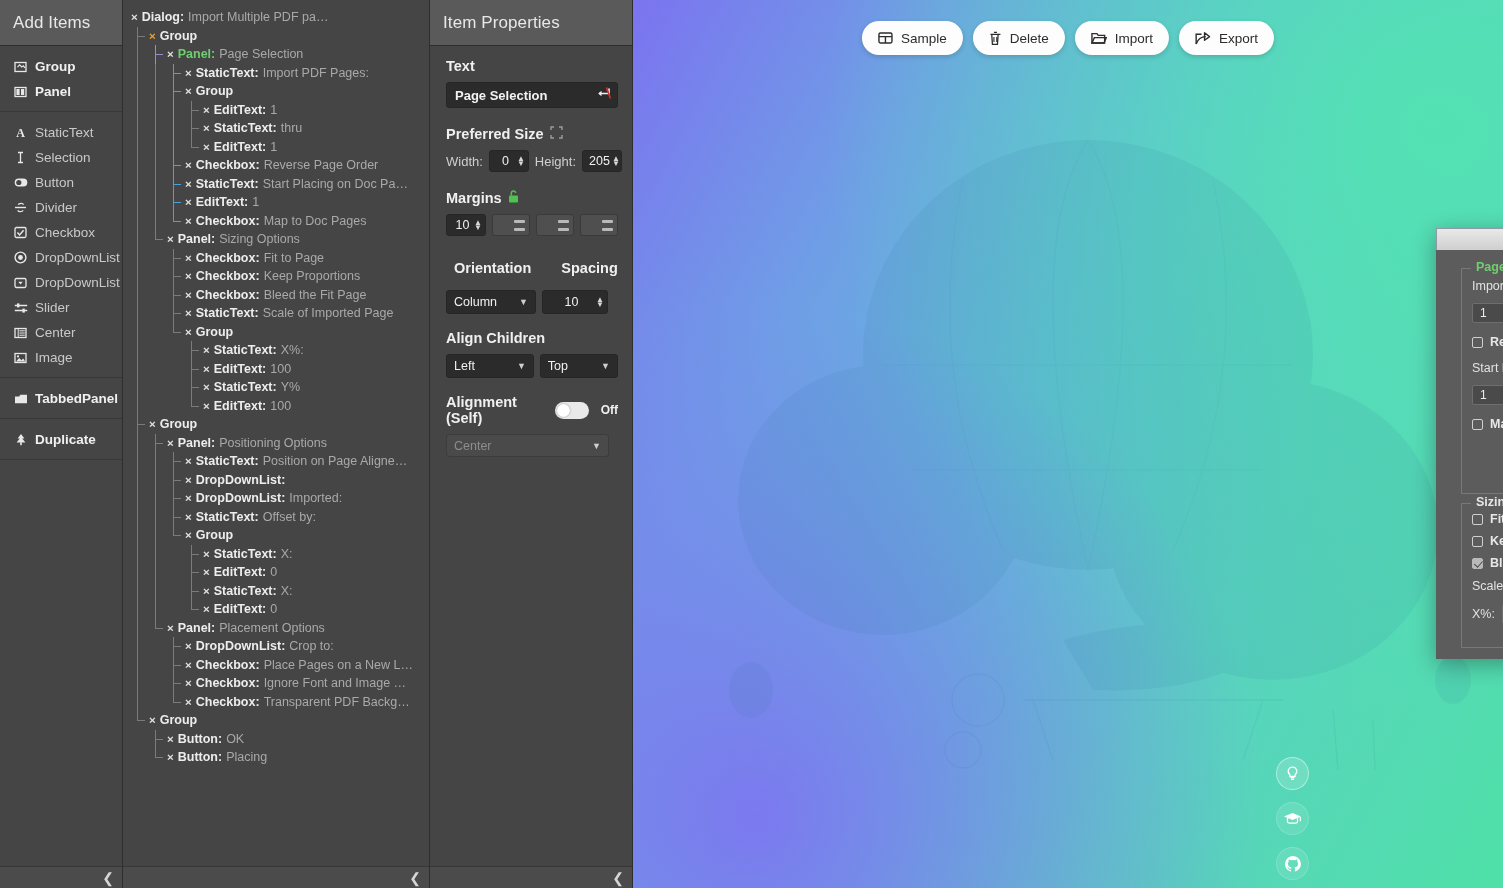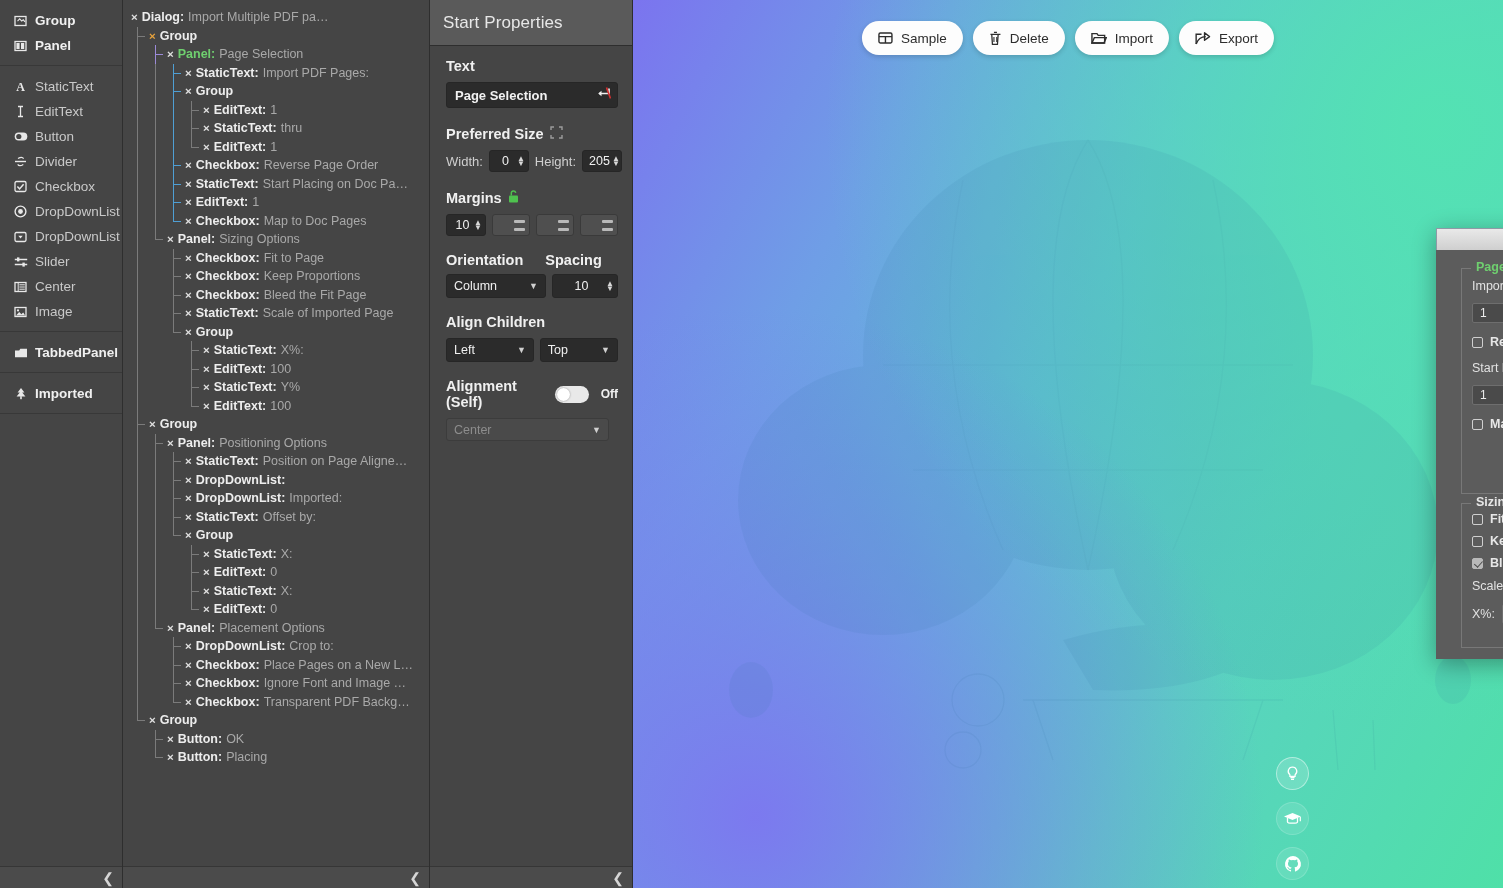--- a/index.html
+++ b/index.html
@@ -143,20 +143,21 @@
   .sname small { font-size: 10px; }
   .skey { background: rgba(40,50,80,.42); border-radius: 3px; padding: 2.5px 9px;
           font-size: 11px; font-weight: bold; color: #fff; min-width: 54px; text-align: center; }
 </style>
 </head>
 <body>
 
 <div id="app">
 
   <div class="col col-add">
+    <div class="col-head">Add Items</div>
     <div class="col-body" id="add-items-body">
         <div class="ai-group">
           <div class="ai-item strong">
             <span class="ai-ic">
               <svg width="13" height="12" viewBox="0 0 13 12">
                 <rect x="1" y="1.5" width="11" height="9" fill="none" stroke="currentColor" stroke-width="1.3"></rect>
                 <path d="M3.5 6.2 l2.2 -2.4 l2 2.2 l1.6 -1.2 l1.7 2" fill="none" stroke="currentColor" stroke-width="1.1"></path>
               </svg>
             </span>
             <span>Group</span>
@@ -180,21 +181,21 @@
               </svg>
             </span>
             <span>StaticText</span>
           </div>
           <div class="ai-item">
             <span class="ai-ic">
               <svg width="13" height="13" viewBox="0 0 13 13">
                 <path d="M4 1.5 h5 M4 11.5 h5 M6.5 1.5 v10" stroke="currentColor" stroke-width="1.3" fill="none"></path>
               </svg>
             </span>
-            <span>EditText</span>
+            <span>Selection</span>
           </div>
           <div class="ai-item">
             <span class="ai-ic">
               <svg width="14" height="11" viewBox="0 0 14 11">
                 <rect x="0.7" y="1.5" width="12.6" height="8" rx="4" fill="currentColor"></rect>
                 <circle cx="4.8" cy="5.5" r="2.6" fill="#454545"></circle>
               </svg>
             </span>
             <span>Button</span>
           </div>
@@ -277,21 +278,21 @@
           </div>
         </div>
         <div class="ai-group">
           <div class="ai-item strong">
             <span class="ai-ic">
               <svg width="12" height="13" viewBox="0 0 12 13">
                 <path d="M6 1 L9.4 5.6 H2.6 Z M6 4 L10.4 9.4 H1.6 Z" fill="currentColor"></path>
                 <rect x="5.2" y="9.2" width="1.6" height="3" fill="currentColor"></rect>
               </svg>
             </span>
-            <span>Imported</span>
+            <span>Duplicate</span>
           </div>
         </div>
       </div>
     <div class="col-foot">
       <span class="chev">❮</span>
     </div>
   </div>
 
   <div class="col col-struct">
     <div class="col-body">
@@ -712,21 +713,21 @@
             <span class="t-val">Placing</span>
           </div>
         </div>
     </div>
     <div class="col-foot">
       <span class="chev">❮</span>
     </div>
   </div>
 
   <div class="col col-props">
-    <div class="col-head">Start Properties</div>
+    <div class="col-head">Item Properties</div>
     <div class="col-body">
       <div class="props">
 
         <div class="p-label">Text</div>
         <div class="p-text-field">
           <span>Page Selection</span>
           <span class="ret-ic">
             <svg width="16" height="14" viewBox="0 0 16 14">
               <path d="M14 2 v5 H4" fill="none" stroke="#f0f0f0" stroke-width="1.7"></path>
               <path d="M6.5 4.2 L3.2 7 L6.5 9.8 Z" fill="#f0f0f0"></path>
@@ -798,25 +799,25 @@
             </span>
           <span class="marg-box">
               <span class="marg-glyph">
                 <span></span>
                 <span></span>
               </span>
             </span>
         </div>
 
         <div class="p-row" style="gap:22px; margin-bottom:6px;">
-          <span class="p-label" style="margin:0">Orientation</span>
+          <span class="p-label" style="margin:8px">Orientation</span>
           <span class="p-label" style="margin:0">Spacing</span>
         </div>
         <div class="p-row">
-          <span class="sel" style="width:100px">
+          <span class="sel" style="width:90px">
             <span>Column</span>
             <span class="caret">▼</span>
           </span>
           <span class="spin" style="width:66px;height:24px">
             <span class="v">10</span>
             <span class="ar">
                 <span>▲</span>
                 <span>▼</span>
               </span>
           </span>

